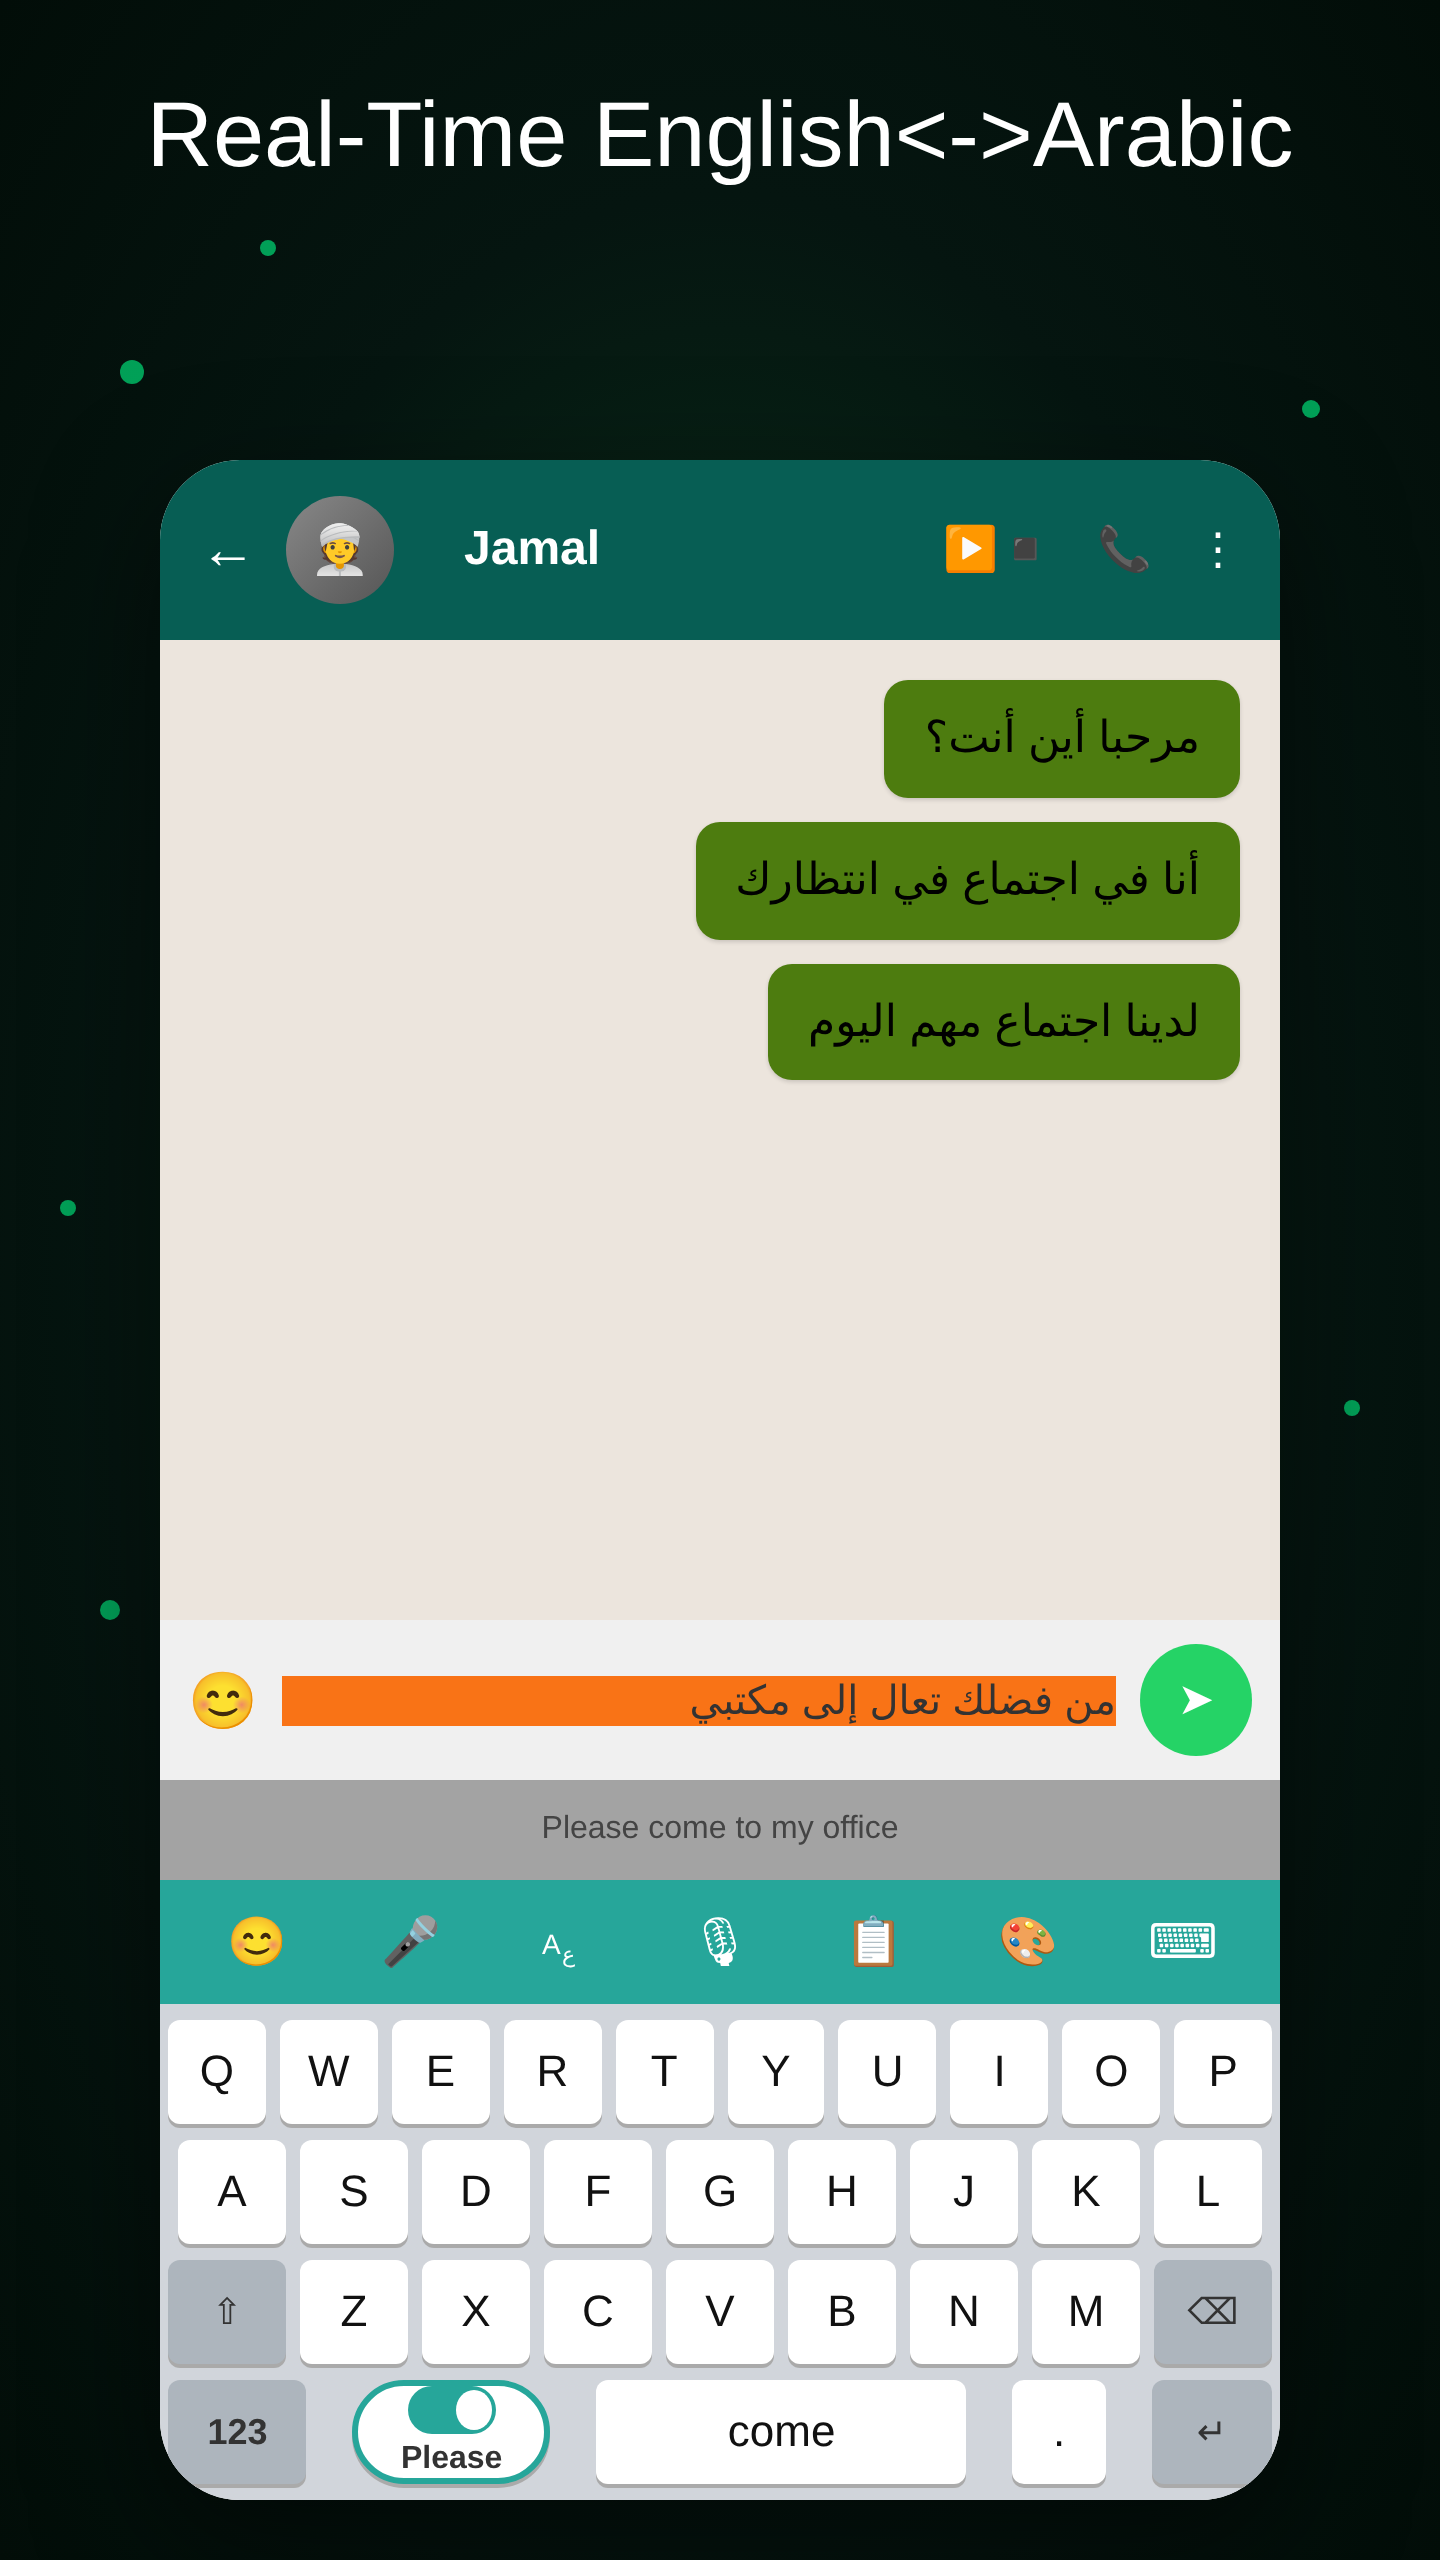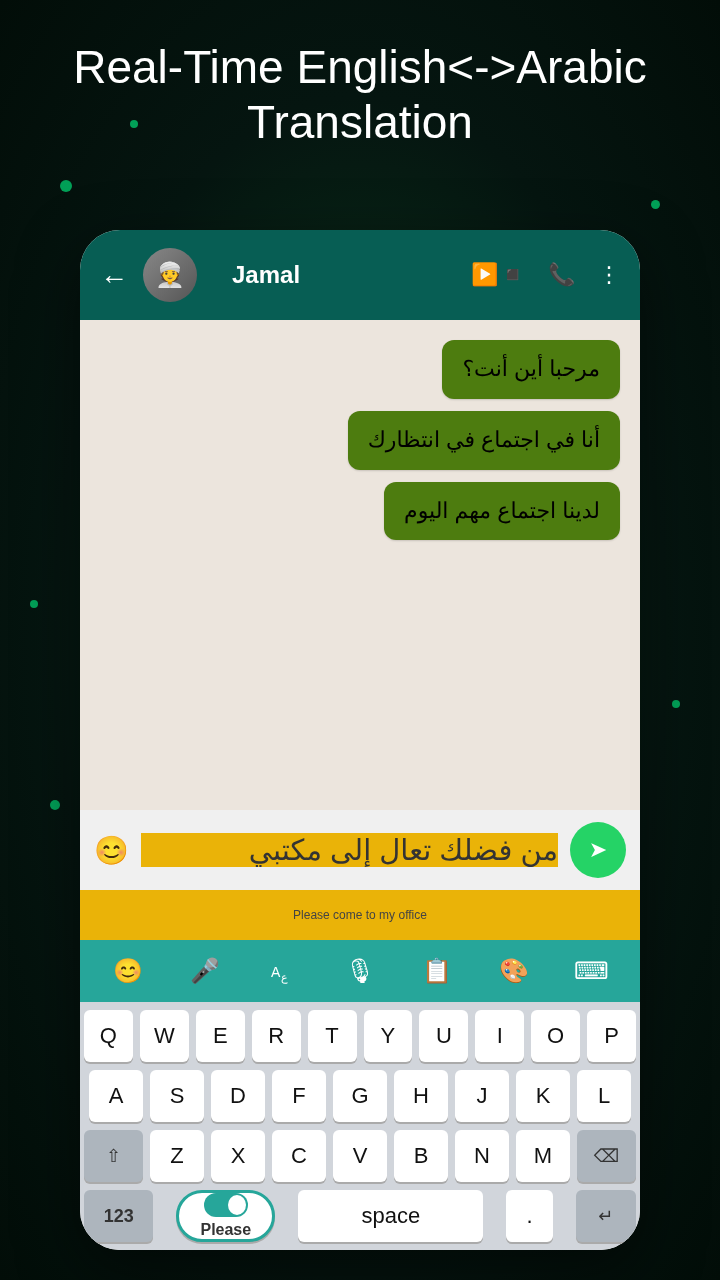--- a/index.html
+++ b/index.html
@@ -150,36 +150,36 @@
     }
 
     .input-field-wrap {
       flex: 1;
       display: flex;
       flex-direction: column;
       gap: 0;
     }
 
     .input-field {
-      background: #eab308;
+      background: #f97316;
       border: none;
       outline: none;
-      font-size: 29px;
+      font-size: 20px;
       text-align: right;
       direction: rtl;
       color: #333;
       width: 100%;
     }
 
     
     .translation-bar {
-      background: #eab308;
+      background: #a3a3a3;
       padding: 10px 16px;
       text-align: center;
-      font-size: 12px;
+      font-size: 16px;
       color: #444;
       height: 50px;
       display: flex;
       align-items: center;
       justify-content: center;
     }
 
     .send-btn {
       width: 56px; height: 56px;
       background: #25d366;
@@ -335,21 +335,20 @@
 
 <div class="dot" style="top:180px;left:60px;"></div>
 <div class="dot" style="top:120px;left:130px;width:8px;height:8px;"></div>
 <div class="dot" style="top:600px;left:30px;width:8px;height:8px;"></div>
 <div class="dot" style="top:800px;left:50px;width:10px;height:10px;"></div>
 <div class="dot" style="top:200px;right:60px;width:9px;height:9px;"></div>
 <div class="dot" style="top:700px;right:40px;width:8px;height:8px;"></div>
 
 <div class="page-title">
   <span>Real-Time English&lt;-&gt;Arabic</span><br>
-  <span>Translation</span>
 </div>
 
 <div class="phone">
 
   <div class="chat-header">
     <div class="back-btn">←</div>
     <div class="avatar">
       <div class="avatar-img">👳</div>
     </div>
     <div class="contact-name">Jamal</div>
@@ -435,19 +434,19 @@
     </div>
 
     <div class="key-row key-row-bottom">
       <div class="key special key-123">123</div>
       <div class="key key-arabic-toggle">
         <div class="toggle-switch">
           <div class="toggle-knob"></div>
         </div>
         <div class="arabic-label">Please</div>
       </div>
-      <div class="key key-space">space</div>
+      <div class="key key-space">come</div>
       <div class="key key-period">.</div>
       <div class="key special key-enter">↵</div>
     </div>
   </div>
 
 </div>
 
 </body></html>

